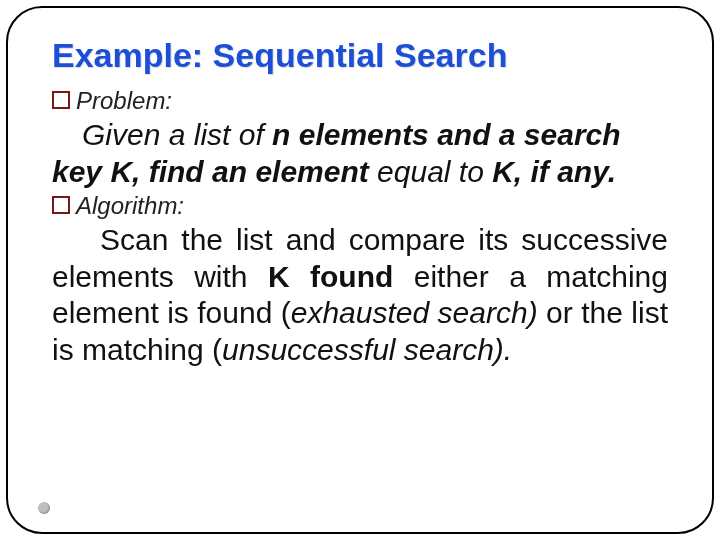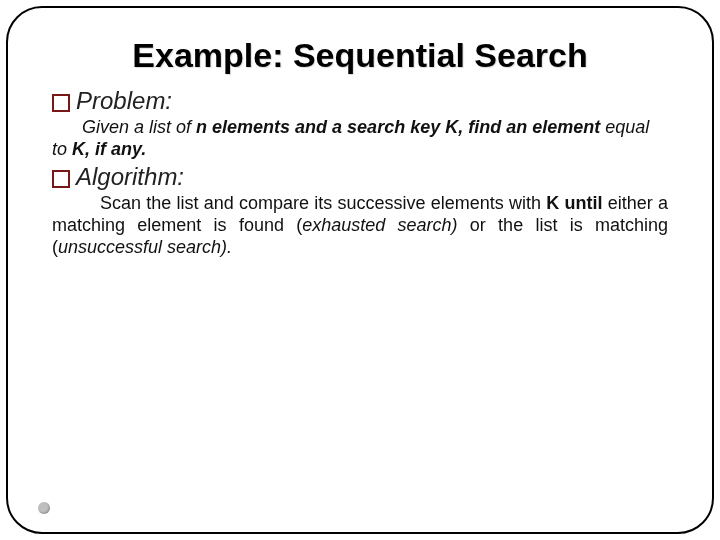--- a/index.html
+++ b/index.html
@@ -17,45 +17,44 @@
     left: 6px;
     right: 6px;
     bottom: 6px;
     border: 2px solid #000;
     border-radius: 36px;
     padding: 28px 44px 20px 44px;
   }
   .title {
     font-size: 34px;
     font-weight: bold;
-    color: #000000;
-    text-align: center;
+    color: #1d4ed8;
     margin-bottom: 12px;
     text-shadow: 1px 1px 1px rgba(0,0,0,0.15);
   }
   .bullet-row {
     display: flex;
-    align-items: center;
+    align-items: flex-start;
     margin-top: 2px;
   }
   .bullet-box {
     width: 18px;
     height: 18px;
     border: 2px solid #7a1616;
     margin-right: 6px;
     margin-top: 4px;
     flex-shrink: 0;
   }
   .bullet-label {
     font-size: 24px;
     font-style: italic;
     color: #222;
   }
   .body-text {
-    font-size: 18px;
+    font-size: 30px;
     color: #111;
     line-height: 1.22;
     margin-top: 2px;
   }
   .indent {
     text-indent: 30px;
   }
   .justify {
     text-align: justify;
   }
@@ -88,17 +87,17 @@
   <div class="body-text it indent">
     <span>Given a list of </span><span class="b">n elements and a search key K, find an element </span><span>equal to </span><span class="b">K, if any.</span>
   </div>
 
   <div class="bullet-row section-gap">
     <div class="bullet-box"></div>
     <div class="bullet-label">Algorithm:</div>
   </div>
 
   <div class="body-text justify" style="text-indent:48px;">
-    <span>Scan the list and compare its successive elements with </span><span class="b">K until </span><span>either a matching element is found (</span><span class="it">exhausted search) </span><span>or the list is matching (</span><span class="it">unsuccessful search).</span>
+    <span>Scan the list and compare its successive elements with </span><span class="b">K found </span><span>either a matching element is found (</span><span class="it">exhausted search) </span><span>or the list is matching (</span><span class="it">unsuccessful search).</span>
   </div>
 
   <div class="footer-dot"></div>
 </div>
 
 </body></html>

